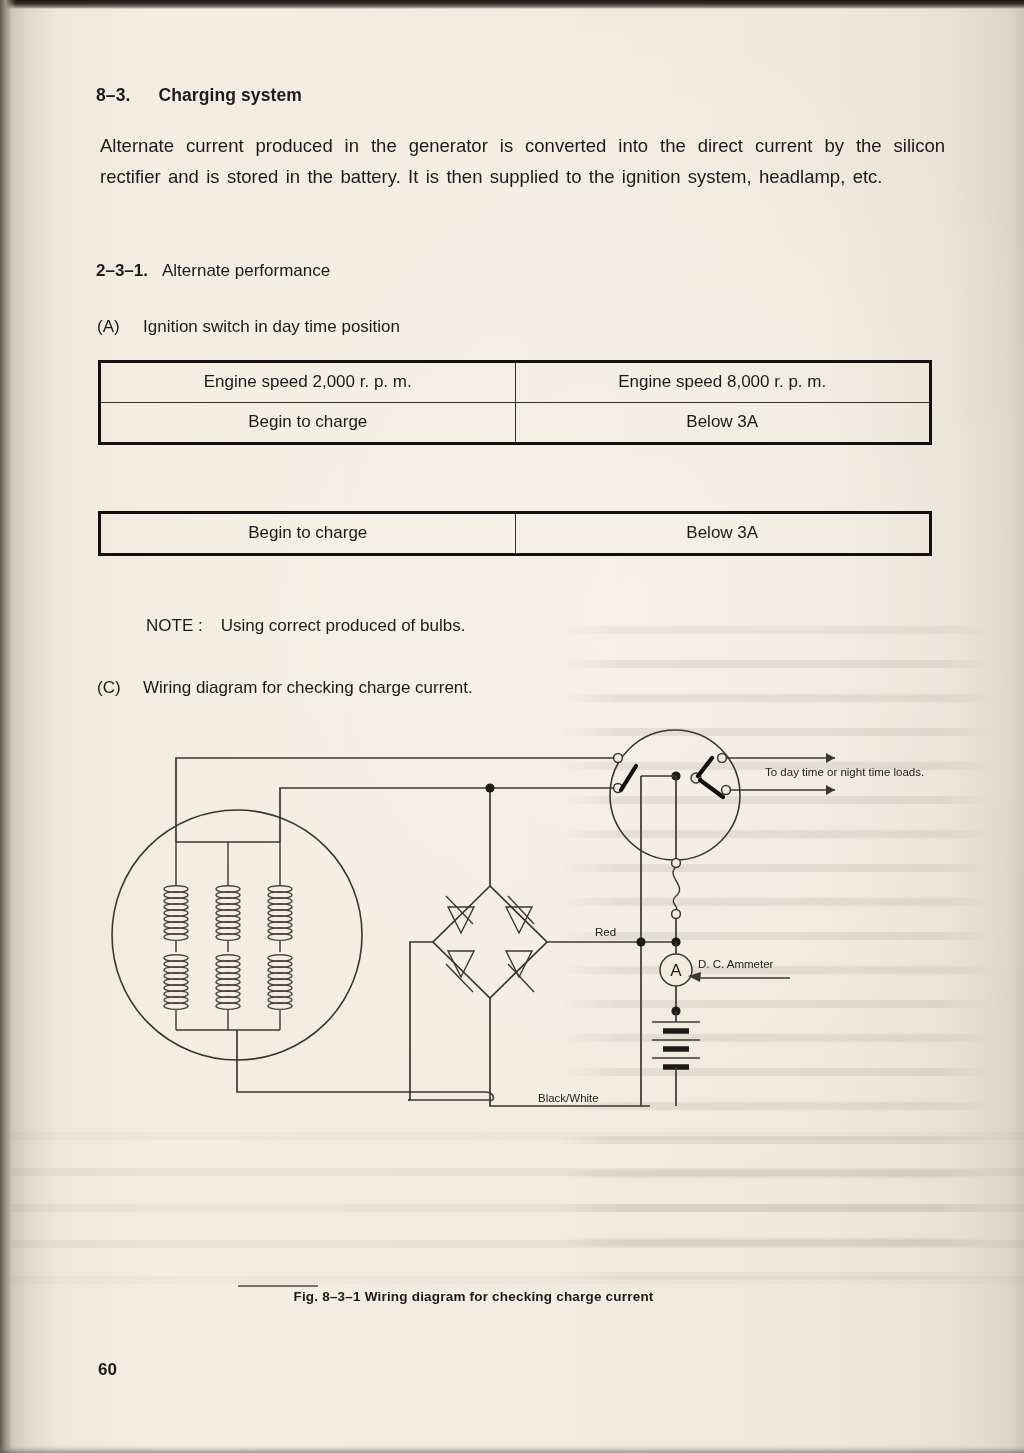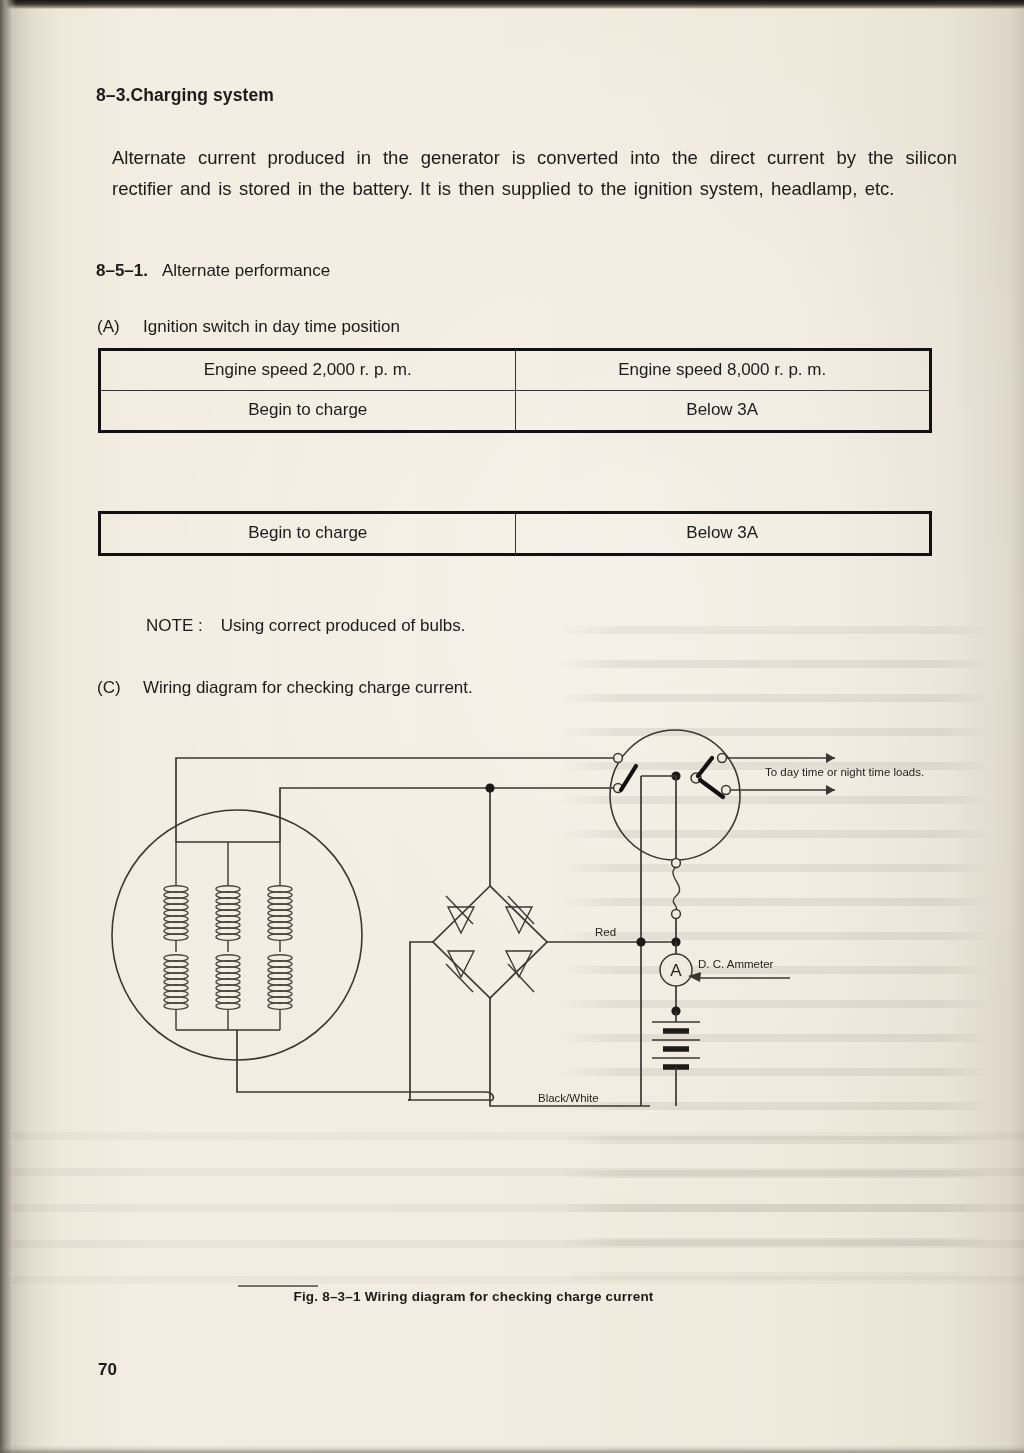--- a/index.html
+++ b/index.html
@@ -85,28 +85,28 @@
 
   h2.section-title {
     position: absolute;
     left: 96px;
     top: 85px;
     margin: 0;
     font-size: 17.5px;
     font-weight: bold;
     letter-spacing: 0.1px;
   }
-  .section-title .num { }
+  .section-title .num { margin-right: 28px; }
 
   p.body-text {
     position: absolute;
     left: 96px;
     top: 126px;
     width: 845px;
-    margin: 16px;
+    margin: 4px;
     font-size: 18.5px;
     line-height: 31px;
     text-align: justify;
     word-spacing: 2.2px;
   }
 
   .sub-title {
     position: absolute;
     left: 96px;
     font-size: 17px;
@@ -203,28 +203,28 @@
   <div class="showthrough"></div>
   <div class="showthrough2"></div>
 
   <h2 class="section-title">
     <span class="num">8–3.</span><span>Charging system</span>
   </h2>
 
   <p class="body-text">Alternate current produced in the generator is converted into the direct current by the silicon rectifier and is stored in the battery.  It is then supplied to the ignition system, headlamp, etc.</p>
 
   <div class="sub-title" style="top:261px;">
-    <span class="label">8–5–1.</span><span>Alternate  performance</span>
+    <span class="label">2–3–1.</span><span>Alternate  performance</span>
   </div>
 
   <div class="item-line" style="top:300px;margin-top:17px;">
     <span class="mark">(A)</span><span>Ignition switch in day time position</span>
   </div>
 
-  <table class="spec" style="top:348px;">
+  <table class="spec" style="top:360px;">
     <tbody>
       <tr>
         <td>Engine speed 2,000 r. p. m.</td>
         <td>Engine speed 8,000 r. p. m.</td>
       </tr>
       <tr>
         <td>Begin to charge</td>
         <td>Below 3A</td>
       </tr>
     </tbody>
@@ -455,18 +455,18 @@
       <path class="wire" d="M 586 367 L 586 406"></path>
     </g>
 
     <text x="448" y="402" font-size="11.5">Black/White</text>
 
   </svg>
 
   <div class="caption-rule"></div>
   <div class="figure-caption">Fig. 8–3–1  Wiring diagram for checking charge current</div>
 
-  <div class="page-number">70</div>
+  <div class="page-number">60</div>
 
   <div class="scan-edge-top"></div>
   <div class="scan-edge-left"></div>
   <div class="scan-edge-bottom"></div>
 </div>
 
 </body></html>

